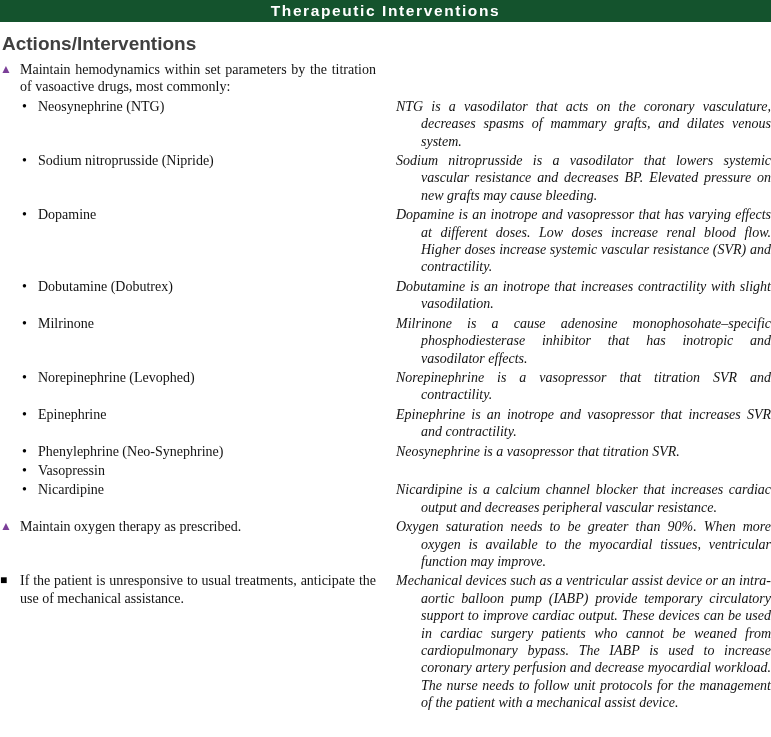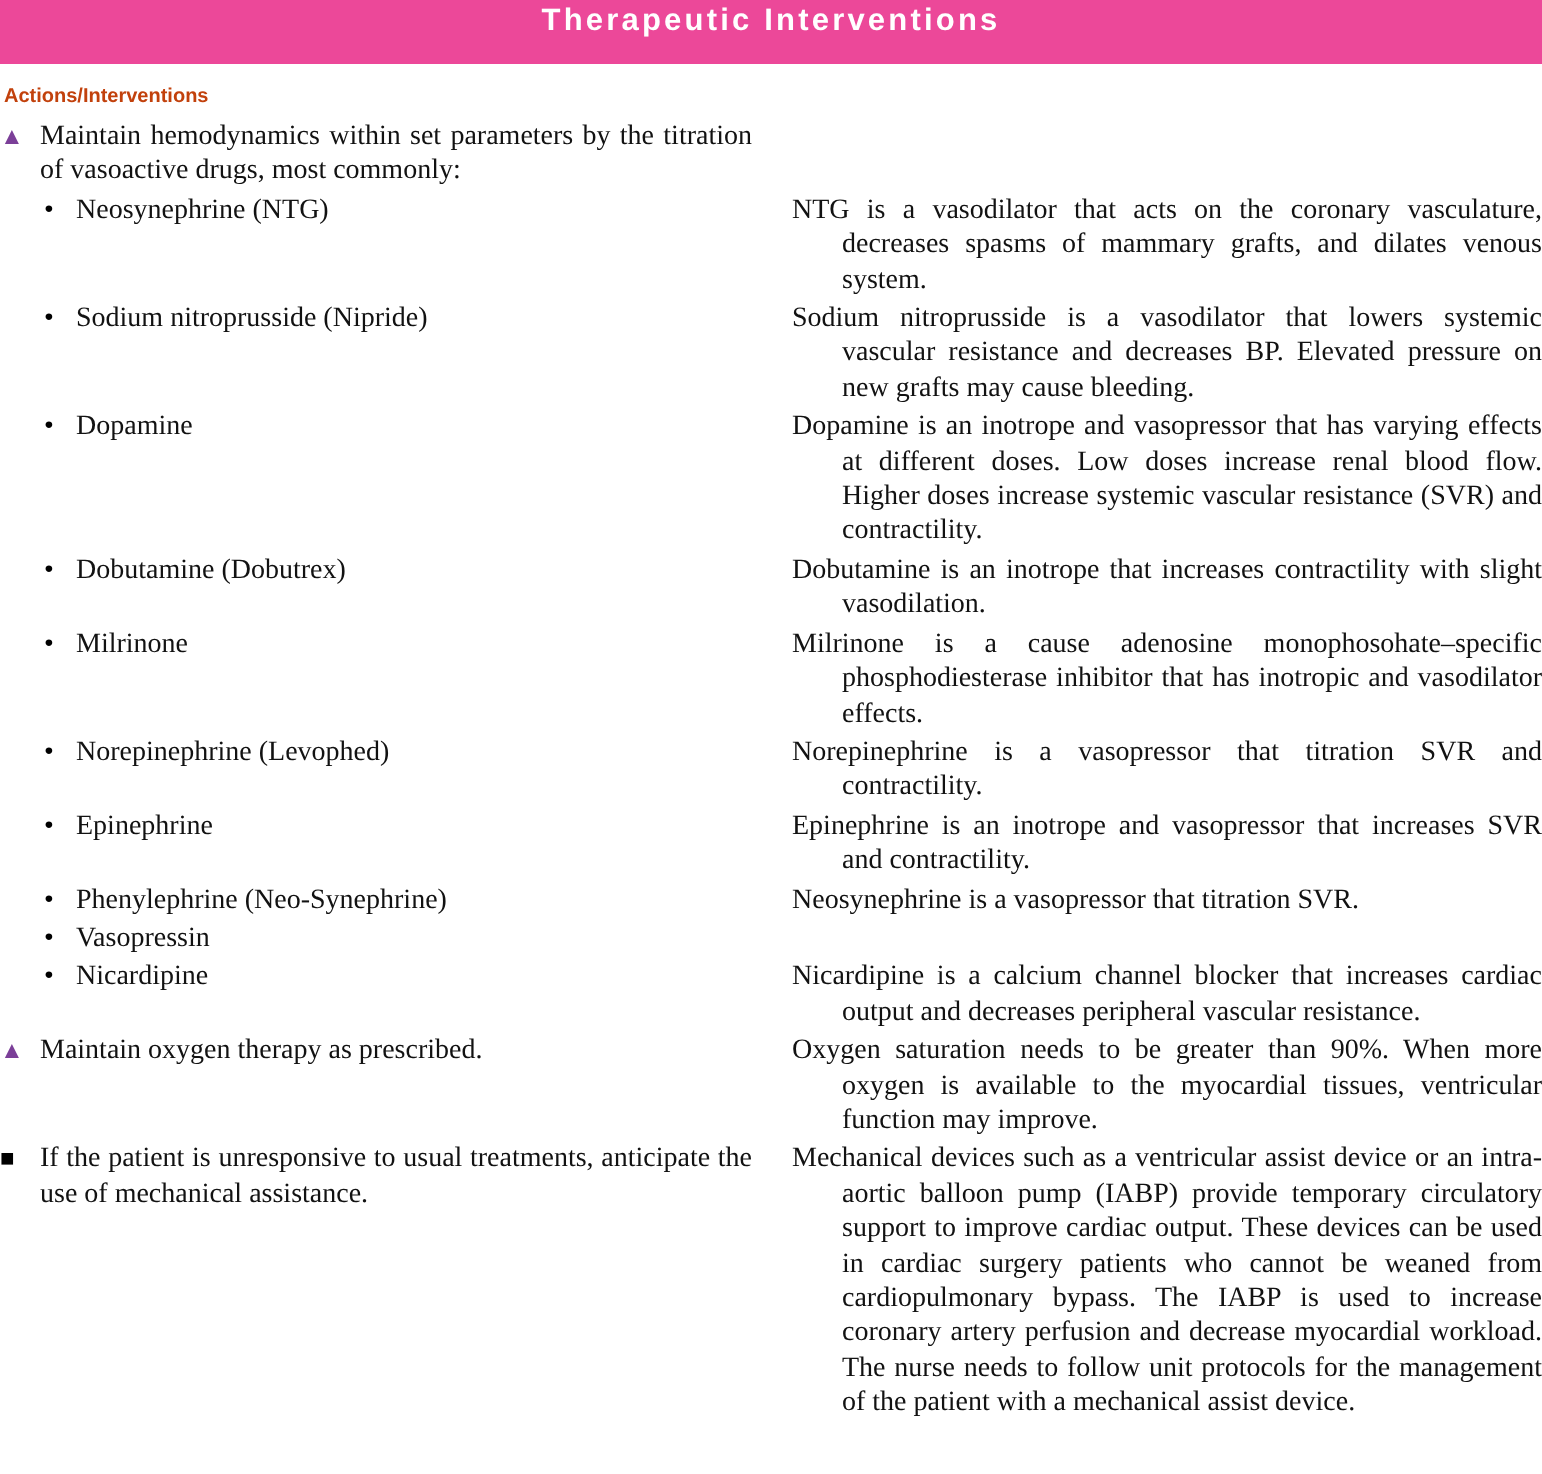--- a/index.html
+++ b/index.html
@@ -10,37 +10,37 @@
   .page {
     position: relative;
     width: 771px;
     height: 737px;
     background: #ffffff;
     color: #121212;
     font-family: "Liberation Serif", serif;
     overflow: hidden;
   }
   .title-bar {
-    height: 32px;
-    background: #ec4899;
+    height: 22px;
+    background: #14532d;
     color: #ffffff;
     font-family: "Liberation Sans", sans-serif;
     font-weight: bold;
     font-size: 15.5px;
     letter-spacing: 1.6px;
     text-align: center;
     line-height: 22px;
   }
   .col-headers {
     display: flex;
     margin: 11px 0 6px 0;
     font-family: "Liberation Sans", sans-serif;
     font-weight: bold;
-    font-size: 10px;
-    color: #c2410c;
+    font-size: 19px;
+    color: #404040;
   }
   .col-headers .hleft  { width: 376px; padding-left: 2px; box-sizing: border-box; }
   .col-headers .hright { width: 375px; margin-left: 20px; padding-left: 4px; box-sizing: border-box; }
 
   .rows { }
   .row {
     display: flex;
     align-items: flex-start;
     margin-top: 2px;
     font-size: 14px;
@@ -63,20 +63,21 @@
   .action.sub .bullet { left: 22px; }
 
   .bullet.triangle { color: #7B3F98; font-size: 12px; }
   .bullet.square   { color: #000000; font-size: 12px; }
   .bullet.dot      { color: #000000; font-size: 14px; }
 
   .rationale {
     padding-left: 25px;
     text-indent: -25px;
     text-align: justify;
+    font-style: italic;
   }
 </style>
 </head>
 <body>
 
 <div class="page">
 
   <div class="title-bar">
     <span>Therapeutic Interventions</span>
   </div>

